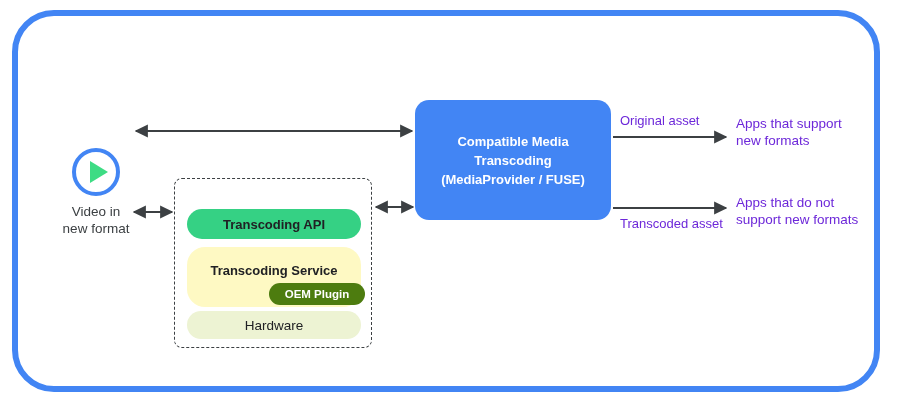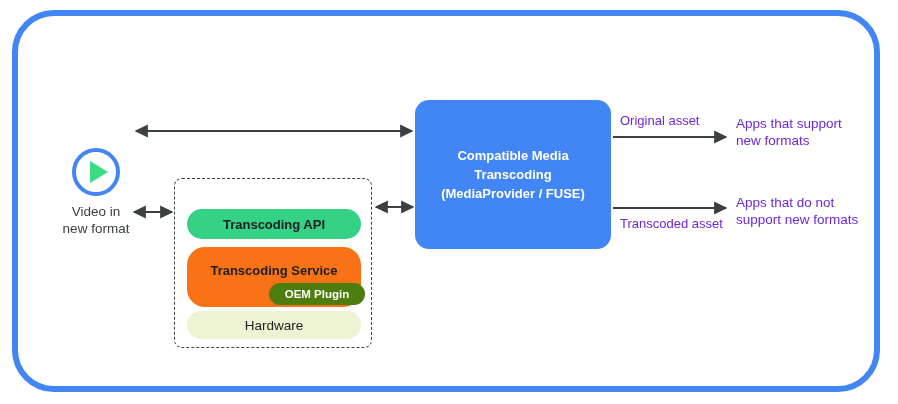--- a/index.html
+++ b/index.html
@@ -99,21 +99,21 @@
     top: 30px;
     height: 30px;
     background: #35d184;
     color: #202124;
     font-weight: bold;
     font-size: 13px;
   }
   #transcoding-service {
     top: 68px;
     height: 60px;
-    background: #f97316;
+    background: #fef9c3;
     color: #202124;
     font-weight: bold;
     font-size: 13px;
     align-items: flex-start;
     padding-top: 16px;
   }
   #oem-plugin {
     position: absolute;
     left: 94px;
     top: 104px;
@@ -136,21 +136,21 @@
     font-size: 13.5px;
     font-weight: normal;
   }
 
   
   #cmt-box {
     position: absolute;
     left: 415px;
     top: 100px;
     width: 196px;
-    height: 149px;
+    height: 120px;
     border-radius: 14px;
     background: #4285f4;
     color: #ffffff;
     font-weight: bold;
     font-size: 13px;
     line-height: 19px;
     display: flex;
     align-items: center;
     justify-content: center;
     text-align: center;

